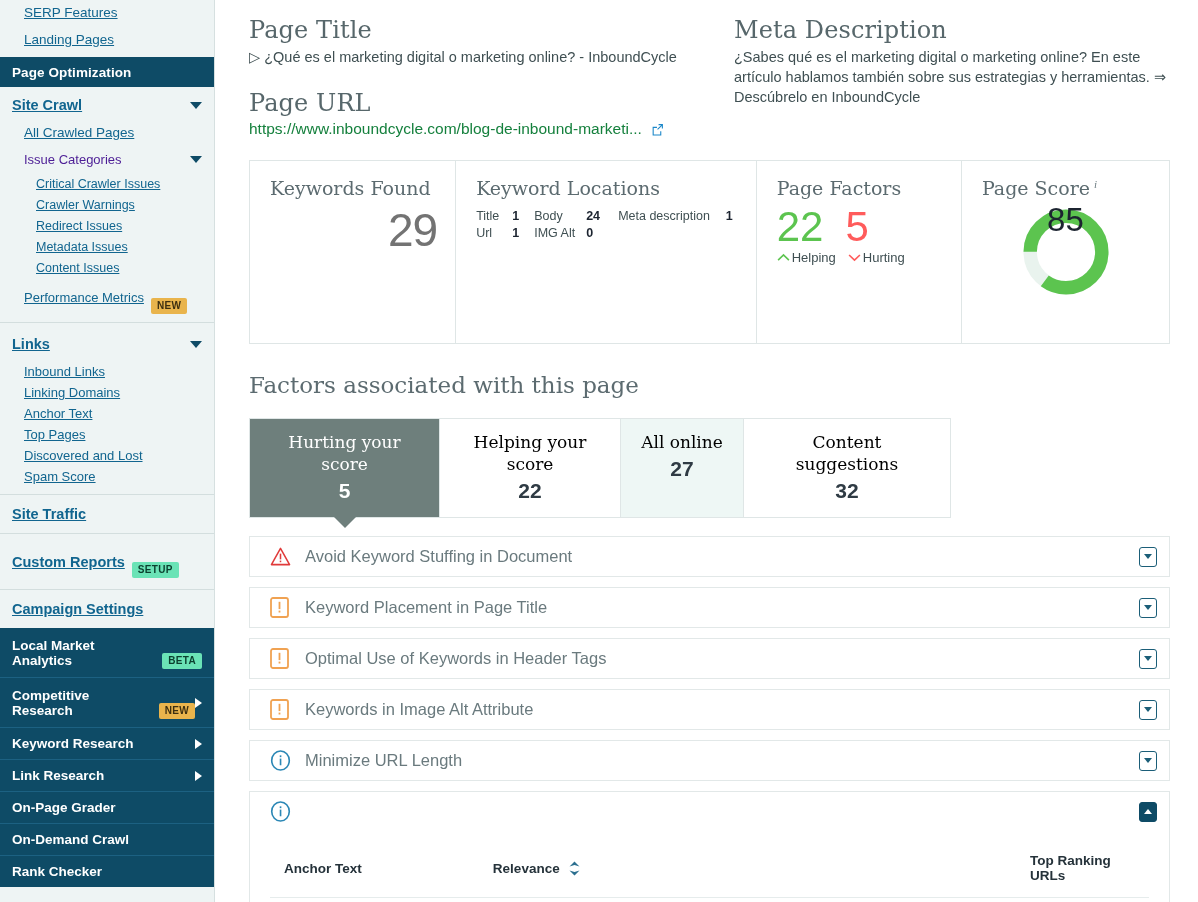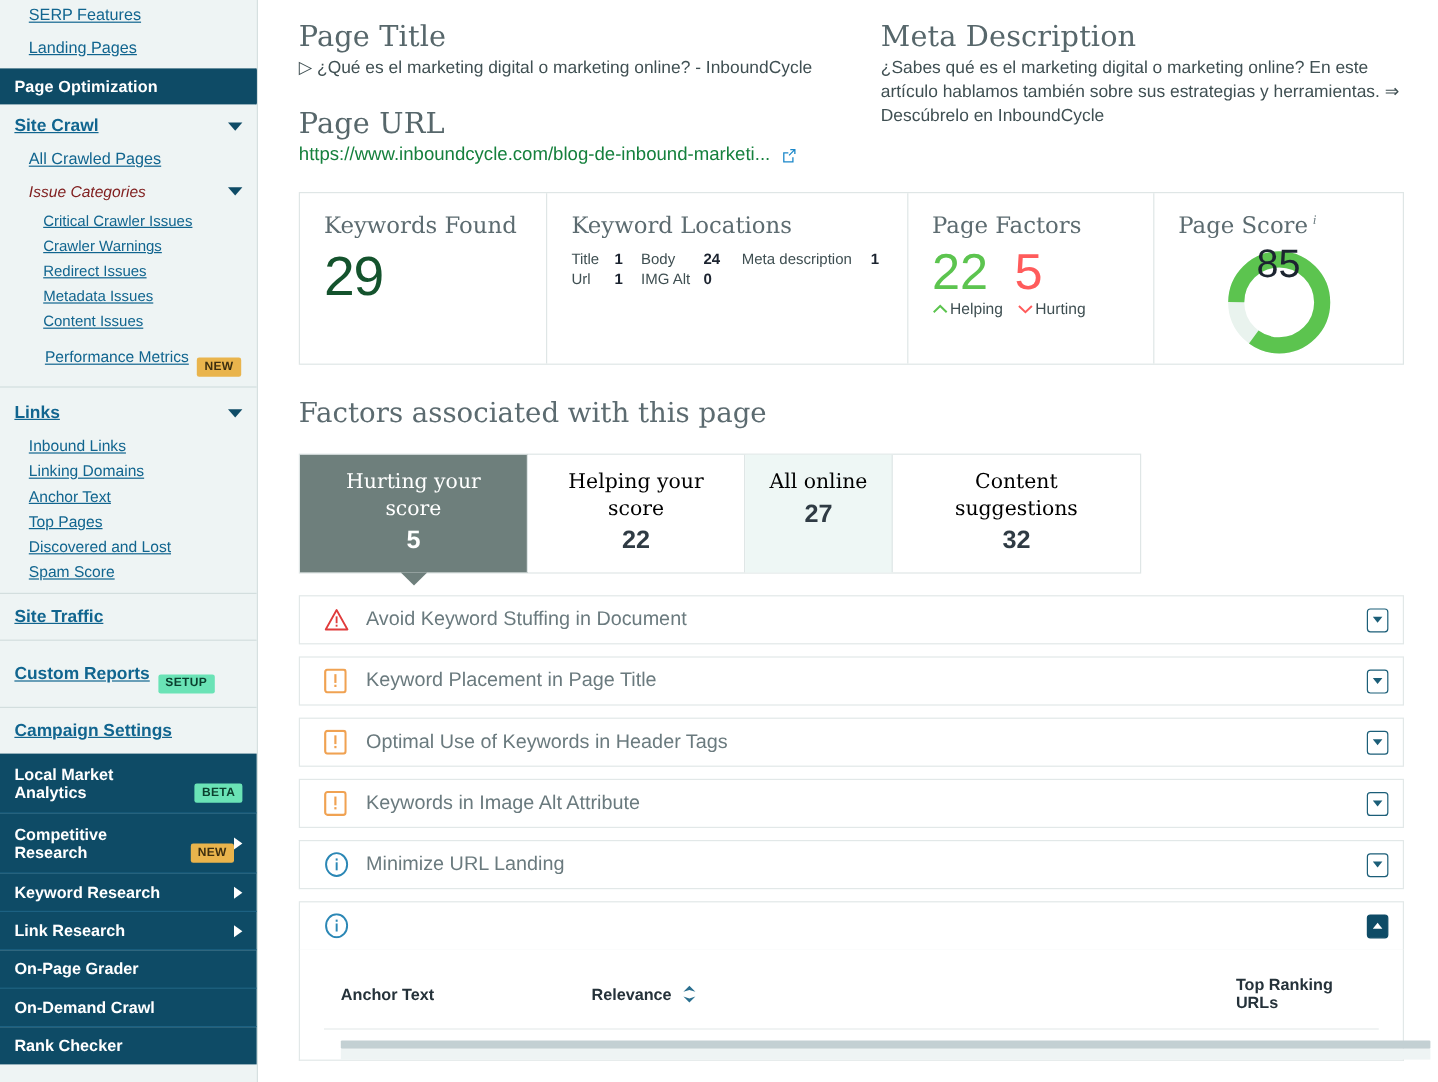--- a/index.html
+++ b/index.html
@@ -70,21 +70,21 @@
     padding: 9px 12px 9px 12px;
   }
   .sb-section a {
     color: #11658f; text-decoration: underline;
     font-size: 14.5px; font-weight: bold; cursor: pointer;
   }
   .sb-sub-head {
     display: flex; align-items: center; justify-content: space-between;
     padding: 3px 12px 3px 24px;
   }
-  .sb-sub-head span.t { font-size: 13px; color: #7f1d1d; font-style: italic; }
+  .sb-sub-head span.t { font-size: 13px; color: #4c1d95; }
 
   .caret-down {
     width: 0; height: 0;
     border-left: 6px solid transparent;
     border-right: 6px solid transparent;
     border-top: 7px solid #0e4b66;
     cursor: pointer;
   }
   .caret-right {
     width: 0; height: 0;
@@ -171,21 +171,21 @@
     cursor: pointer;
   }
   .url-ext { margin-left: 9px; line-height: 0; }
 
   
   .cards {
     display: flex;
     margin-top: 22px;
     border: 1px solid #dfe6e6;
     background: #fff;
-    height: 144px;
+    height: 184px;
   }
   .card {
     padding: 16px 18px 10px 20px;
     border-right: 1px solid #dfe6e6;
     position: relative;
   }
   .card:last-child { border-right: none; }
   .c1 { width: 209px; }
   .c2 { width: 305px; }
   .c3 { width: 208px; }
@@ -194,23 +194,24 @@
     font-family: "DejaVu Serif", serif;
     font-size: 19px;
     color: #5c6b70;
     font-weight: normal;
     margin: 0 0 6px 0;
     white-space: nowrap;
   }
   .big-num {
     font-size: 46px;
     line-height: 50px;
-    color: #14532d;
+    color: #737373;
     font-weight: normal;
     letter-spacing: -1px;
+    text-align: right;
   }
   .kw-loc {
     display: grid;
     grid-template-columns: 36px 22px 52px 32px auto 12px;
     font-size: 12.5px;
     color: #3f4f52;
     row-gap: 3px;
     margin-top: 10px;
     align-items: baseline;
   }
@@ -399,21 +400,21 @@
     </div>
 
     <div style="margin-top:4px;">
       <div class="sb-link lvl3">Critical Crawler Issues</div>
       <div class="sb-link lvl3">Crawler Warnings</div>
       <div class="sb-link lvl3">Redirect Issues</div>
       <div class="sb-link lvl3">Metadata Issues</div>
       <div class="sb-link lvl3">Content Issues</div>
     </div>
 
-    <div class="sb-row" style="padding-left:24px; margin-top:2px;justify-content:center;">
+    <div class="sb-row" style="padding-left:24px; margin-top:2px;">
       <span style="color:#11658f;text-decoration:underline;font-size:13px;cursor:pointer;">Performance Metrics</span>
       <span class="badge new">NEW</span>
     </div>
 
     <div class="sb-sep" style="margin-top:8px;"></div>
 
     <div class="sb-section">
       <a>Links</a>
       <span class="caret-down"></span>
     </div>
@@ -674,21 +675,21 @@
 
     <div class="frow">
       <div class="fleft">
         <span class="ficon">
           <svg width="21" height="21" viewBox="0 0 22 22">
               <ellipse cx="11" cy="11" rx="9.2" ry="10" fill="none" stroke="#2b87b5" stroke-width="1.7"></ellipse>
               <rect x="10.2" y="9" width="1.7" height="7" fill="#2b87b5"></rect>
               <rect x="10.2" y="5.6" width="1.7" height="1.9" fill="#2b87b5"></rect>
             </svg>
         </span>
-        <span class="ftext">Minimize URL Landing</span>
+        <span class="ftext">Minimize URL Length</span>
       </div>
       <div class="toggle-btn">
           <span class="tri-d"></span>
         </div>
     </div>
 
     <div class="frow">
       <div class="fleft">
         <span class="ficon">
           <svg width="21" height="21" viewBox="0 0 22 22">

